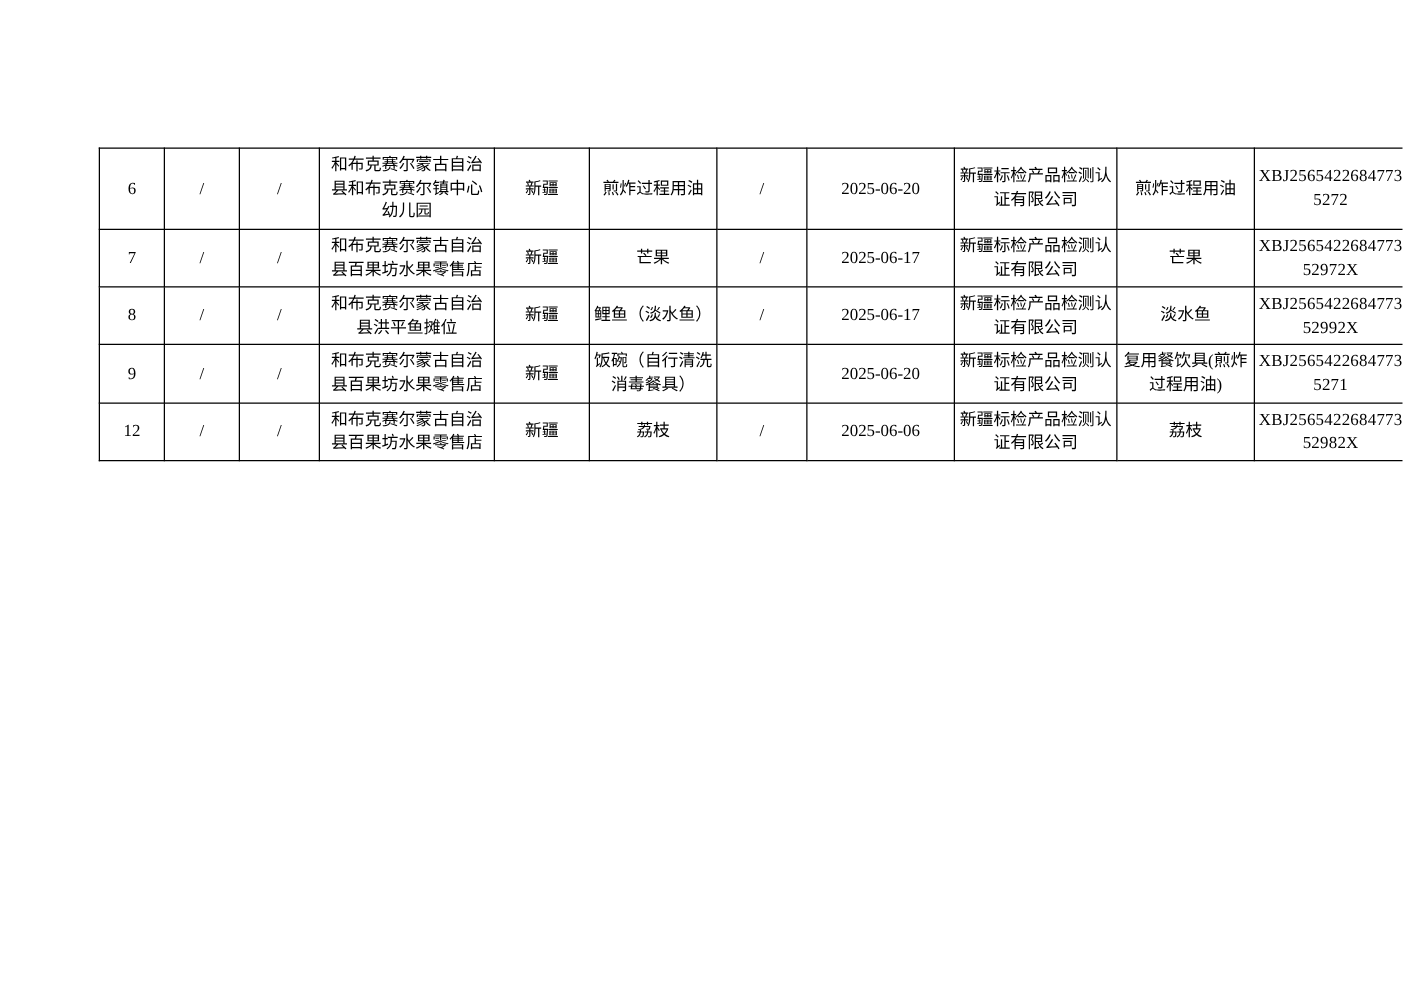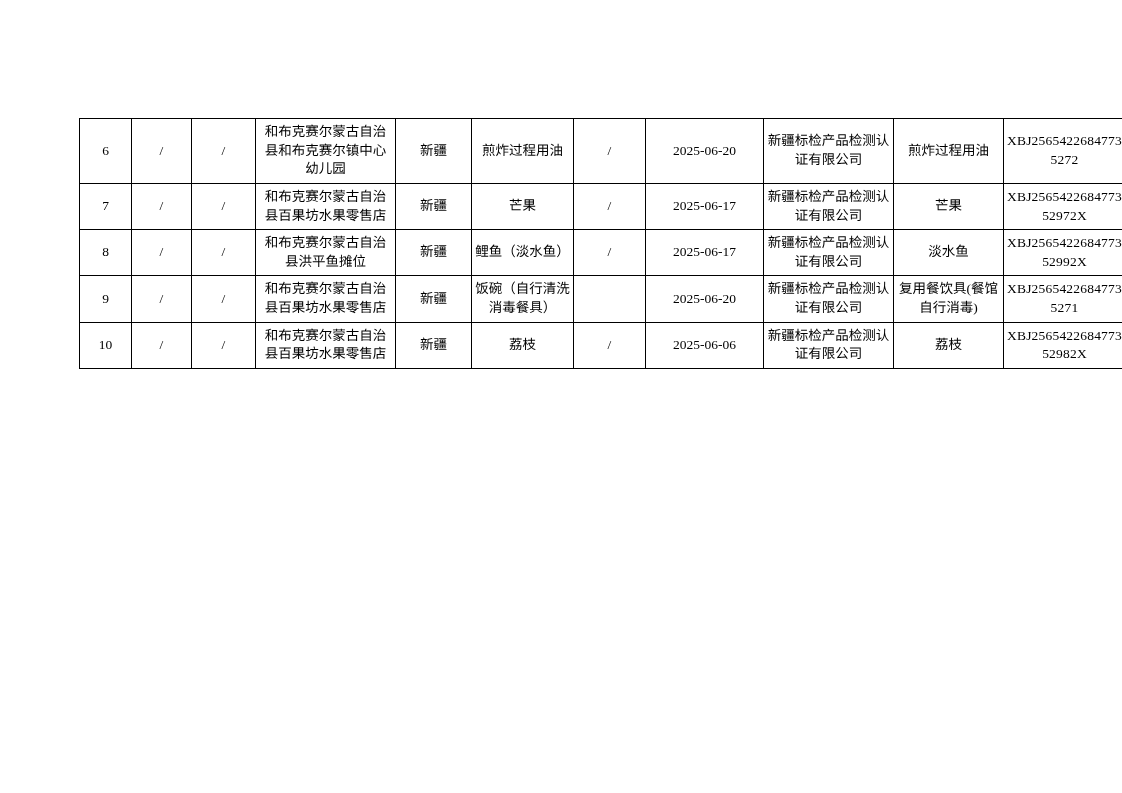--- a/index.html
+++ b/index.html
@@ -124,25 +124,25 @@
         <tr>
           <td class="idx">9</td>
           <td class="slash">/</td>
           <td class="slash">/</td>
           <td class="unit">和布克赛尔蒙古自治县百果坊水果零售店</td>
           <td class="region">新疆</td>
           <td class="sample">饭碗（自行清洗消毒餐具）</td>
           <td class="slash"></td>
           <td class="date">2025-06-20</td>
           <td class="agency">新疆标检产品检测认证有限公司</td>
-          <td class="category">复用餐饮具(餐馆自行消毒)</td>
+          <td class="category">复用餐饮具(煎炸过程用油)</td>
           <td class="code">XBJ25654226847735271</td>
         </tr>
         <tr>
-          <td class="idx">10</td>
+          <td class="idx">12</td>
           <td class="slash">/</td>
           <td class="slash">/</td>
           <td class="unit">和布克赛尔蒙古自治县百果坊水果零售店</td>
           <td class="region">新疆</td>
           <td class="sample">荔枝</td>
           <td class="slash">/</td>
           <td class="date">2025-06-06</td>
           <td class="agency">新疆标检产品检测认证有限公司</td>
           <td class="category">荔枝</td>
           <td class="code">XBJ256542268477352982X</td>

